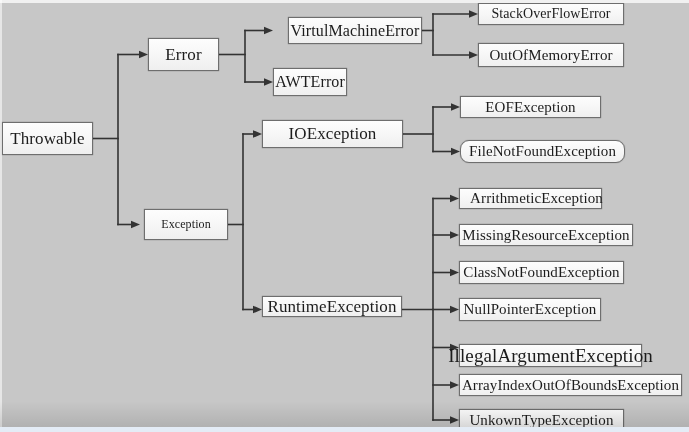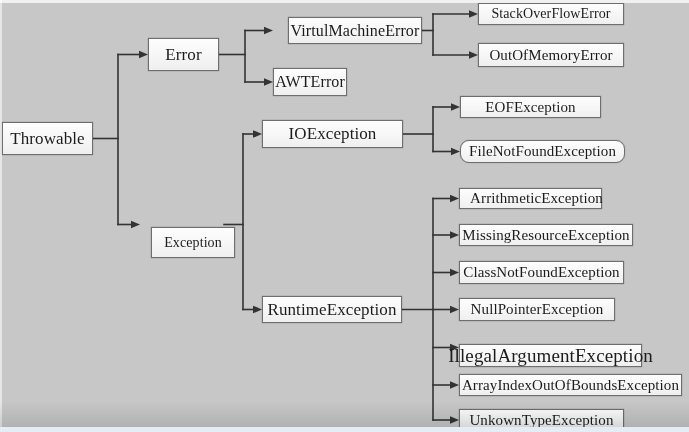--- a/index.html
+++ b/index.html
@@ -116,33 +116,33 @@
         <polygon points="459,420 450,416.2 450,423.8" fill="#333333"></polygon>
       </g>
     </svg>
   <div id="nodes">
       <div class="node" style="left: 2px; top: 122px; width: 91px; height: 33px; font-size: 17px;">
         <span>Throwable</span>
       </div>
       <div class="node" style="left: 148px; top: 38px; width: 71px; height: 33px; font-size: 17px;">
         <span>Error</span>
       </div>
-      <div class="node" style="left: 151px; top: 209px; width: 84px; height: 31px; font-size: 14px; margin-top: 18px;">
+      <div class="node" style="left: 144px; top: 209px; width: 84px; height: 31px; font-size: 12px;">
         <span>Exception</span>
       </div>
       <div class="node" style="left: 273px; top: 17px; width: 134px; height: 27px; font-size: 16px; margin-left: 15px;">
         <span>VirtulMachineError</span>
       </div>
       <div class="node" style="left: 273px; top: 68px; width: 74px; height: 28px; font-size: 16px;">
         <span>AWTError</span>
       </div>
       <div class="node" style="left: 262px; top: 120px; width: 141px; height: 28px; font-size: 17px;">
         <span>IOException</span>
       </div>
-      <div class="node" style="left: 262px; top: 296px; width: 140px; height: 27px; font-size: 17px; align-items: center;">
+      <div class="node" style="left: 262px; top: 296px; width: 140px; height: 21px; font-size: 17px; align-items: center;">
         <span>RuntimeException</span>
       </div>
       <div class="node" style="left: 478px; top: 3px; width: 146px; height: 22px; font-size: 14px;">
         <span>StackOverFlowError</span>
       </div>
       <div class="node" style="left: 478px; top: 43px; width: 146px; height: 24px; font-size: 15px;">
         <span>OutOfMemoryError</span>
       </div>
       <div class="node" style="left: 460px; top: 96px; width: 141px; height: 22px; font-size: 15px;">
         <span>EOFException</span>
@@ -152,21 +152,21 @@
       </div>
       <div class="node" style="left: 459px; top: 188px; width: 143px; height: 21px; font-size: 15px; padding-left: 12px;">
         <span>ArrithmeticException</span>
       </div>
       <div class="node" style="left: 459px; top: 224px; width: 174px; height: 22px; font-size: 15px;">
         <span>MissingResourceException</span>
       </div>
       <div class="node" style="left: 459px; top: 261px; width: 165px; height: 23px; font-size: 15px;">
         <span>ClassNotFoundException</span>
       </div>
-      <div class="node" style="left: 459px; top: 298px; width: 156px; height: 23px; font-size: 15px;">
+      <div class="node" style="left: 459px; top: 298px; width: 142px; height: 23px; font-size: 15px;">
         <span>NullPointerException</span>
       </div>
       <div class="node" style="left: 459px; top: 336px; width: 183px; height: 23px; font-size: 19px; margin-top: 8px;">
         <span>IllegalArgumentException</span>
       </div>
       <div class="node" style="left: 459px; top: 374px; width: 223px; height: 22px; font-size: 15px;">
         <span>ArrayIndexOutOfBoundsException</span>
       </div>
       <div class="node" style="left: 459px; top: 409px; width: 165px; height: 22px; font-size: 15px;">
         <span>UnkownTypeException</span>

